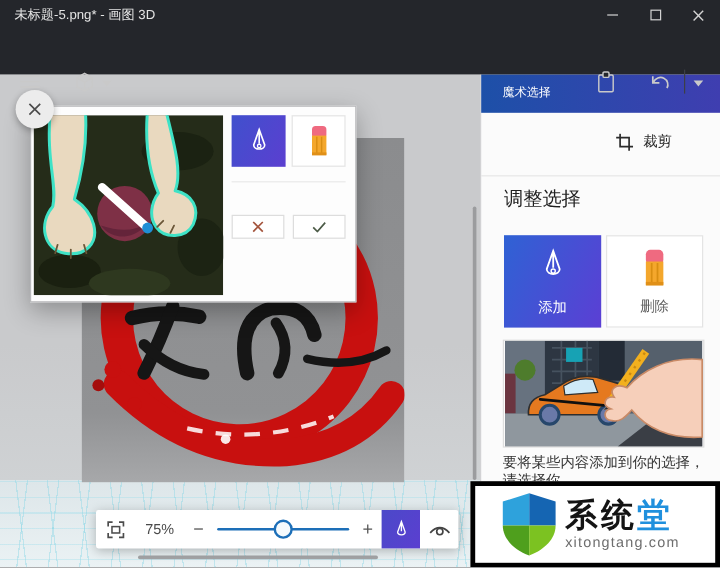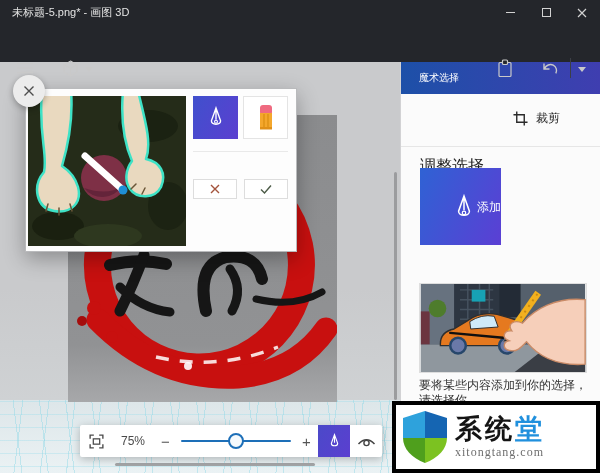--- a/index.html
+++ b/index.html
@@ -54,28 +54,28 @@
   .pen-sq { width:32px; background:linear-gradient(120deg,#4b49c9,#5b3fd0); }
   .eye-sq { width:32px; }
 
   
   .sidebar { position:absolute; left:400px; top:62px; width:200px; height:411px; background:#fbfbfb; border-left:1px solid #d2d2d4; }
   .sb-header { height:32px; background:linear-gradient(90deg,#1d50a8,#3f3eb0); color:#fff; font-size:10px; line-height:32px; padding-left:18px; }
   .sel-btn { position:absolute; left:19px; top:41px; width:81px; height:31px; background:linear-gradient(90deg,#3b50cb,#6240d6); color:#fff; font-size:12px; display:flex; align-items:center; justify-content:center; gap:8px; }
   .crop-item { position:absolute; left:106px; top:41px; height:31px; padding:0 6px; display:flex; align-items:center; gap:8px; font-size:12px; color:#2b2b2b;text-align:right; }
   .sb-divider { position:absolute; left:0; top:84px; width:199px; height:1px; background:#e6e6e6; }
   .adjust-label { position:absolute; left:19px; top:94px; font-size:16px; color:#1f1f1f; }
-  .tile { position:absolute; top:106px; width:81px; height:77px; display:flex; flex-direction:row; align-items:center; justify-content:flex-end; padding:10px 0 8px; font-size:12px; }
+  .tile { position:absolute; top:134px; width:81px; height:77px; display:flex; flex-direction:column; align-items:center; justify-content:space-between; padding:10px 0 8px; font-size:12px; }
   .tile-add { left:19px; background:linear-gradient(115deg,#2f62d4,#5b3fd4); color:#fff; }
   .tile-del { left:104px; background:#fff; border:1px solid #e4e4e4; color:#5f5f5f; }
   .illu { position:absolute; left:18px; top:221px; width:168px; height:90px; border:1px solid #dedede; }
   .caption { position:absolute; left:18px; top:316px; width:172px; font-size:12px; line-height:15px; color:#333; }
 
   
-  .watermark { position:absolute; left:392px; top:401px; width:208px; height:72px; background:#fff; border:4px solid #000; display:flex; align-items:center; padding-left:6px; z-index:60;font-family:Liberation Serif, serif; }
+  .watermark { position:absolute; left:392px; top:401px; width:208px; height:72px; background:#fff; border:4px solid #000; display:flex; align-items:center; padding-left:22px; z-index:60; }
   .wm-text { margin-left:7px; line-height:1; }
   .wm-brand { font-size:27px; font-weight:bold; color:#141414; letter-spacing:3px; }
   .wm-blue { color:#2090dd; }
   .wm-domain { font-size:12px; color:#6e6e6e; letter-spacing:1px; margin-top:3px; }
 </style>
 </head>
 <body>
 
 <div class="win">
 
@@ -259,20 +259,29 @@
     <div class="sb-divider"></div>
     <div class="adjust-label">调整选择</div>
 
     <div class="tile tile-add">
       <svg width="26" height="30" viewBox="0 0 24 26">
         <path d="M12,2 L17,16 C17,21 7,21 7,16 Z M12,2 V15" fill="none" stroke="#fff" stroke-width="1.4"></path>
         <circle cx="12" cy="17.5" r="1.6" fill="none" stroke="#fff" stroke-width="1.1"></circle>
         </svg>
       <span>添加</span>
     </div>
+    <div class="tile tile-del">
+      <svg width="17" height="34" viewBox="0 0 14 28">
+        <rect x="1" y="1" width="12" height="10" rx="3" fill="#ef6a80"></rect>
+        <rect x="1" y="9" width="12" height="16" fill="#f4a72c"></rect>
+        <path d="M5,10 V25 M9,10 V25" stroke="#d98e12" stroke-width="1.2"></path>
+        <rect x="1" y="23" width="12" height="2.5" fill="#e09018"></rect>
+        </svg>
+      <span>删除</span>
+    </div>
 
     <svg class="illu" width="168" height="90" viewBox="0 0 168 90">
       <rect width="168" height="90" fill="#55606c"></rect>
       <rect x="0" y="0" width="34" height="62" fill="#67727f"></rect>
       <rect x="0" y="28" width="9" height="34" fill="#6b3540"></rect>
       <circle cx="17" cy="25" r="9" fill="#4e7c2c"></circle>
       <rect x="34" y="0" width="46" height="56" fill="#2d3642"></rect>
       <path d="M40,6 H74 M40,16 H74 M40,26 H74 M40,36 H74 M48,0 V56 M60,0 V56 M70,0 V56" stroke="#46525f" stroke-width="1.5"></path>
       <rect x="52" y="6" width="14" height="12" fill="#17a2b4"></rect>
       <rect x="80" y="0" width="22" height="34" fill="#232b36"></rect>

